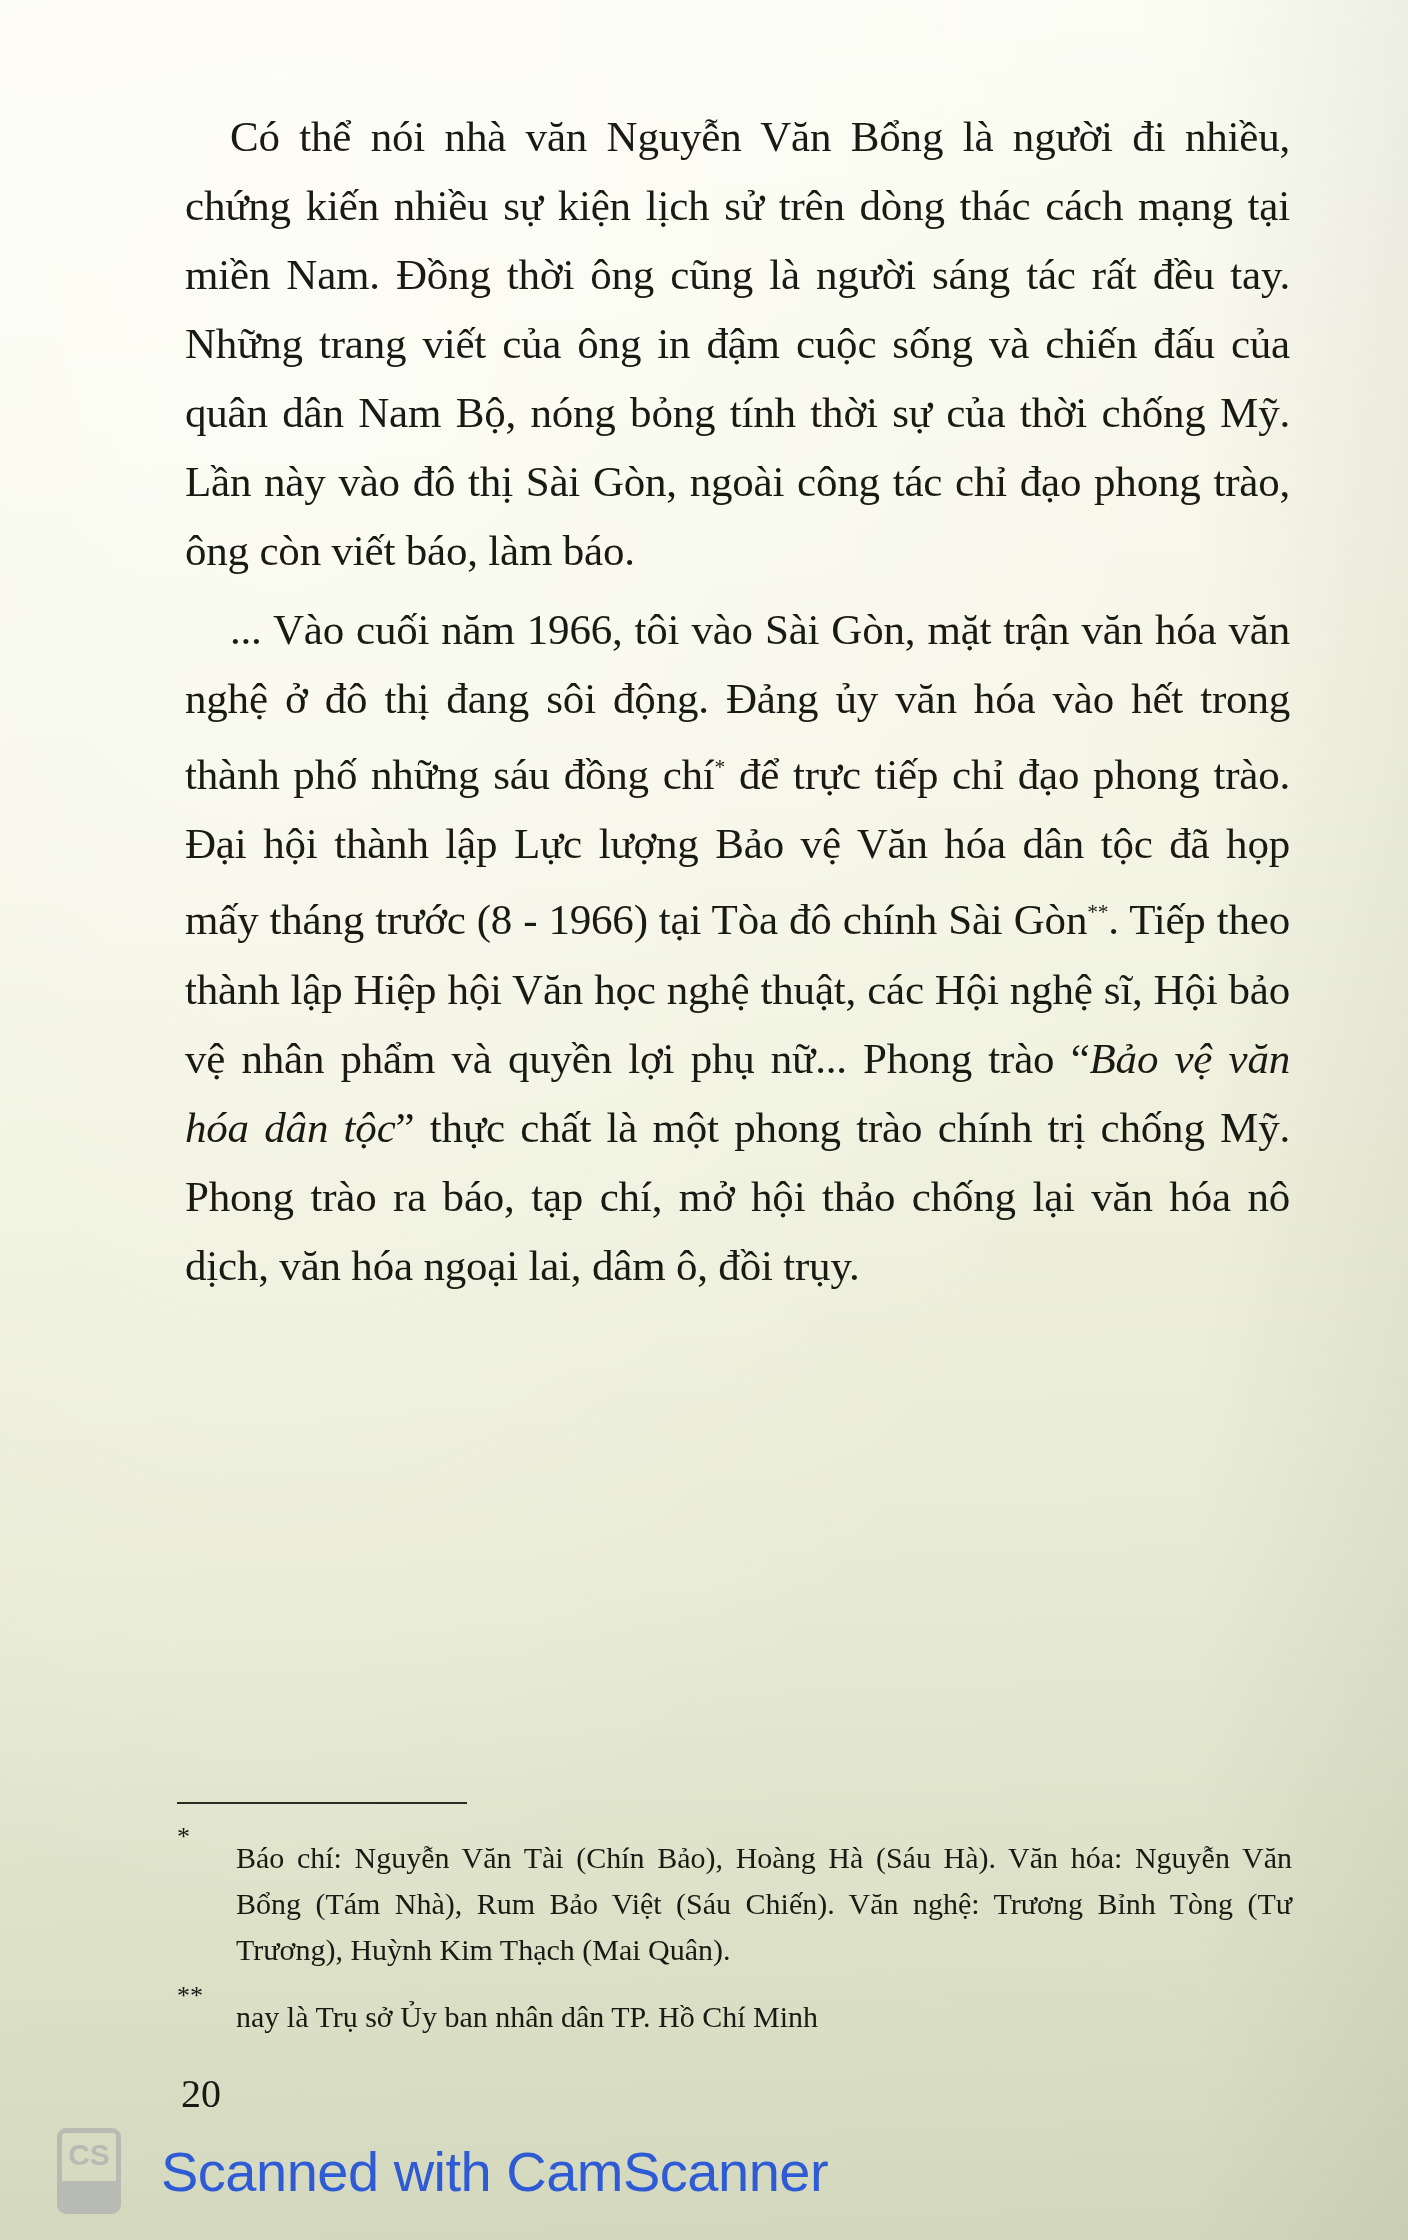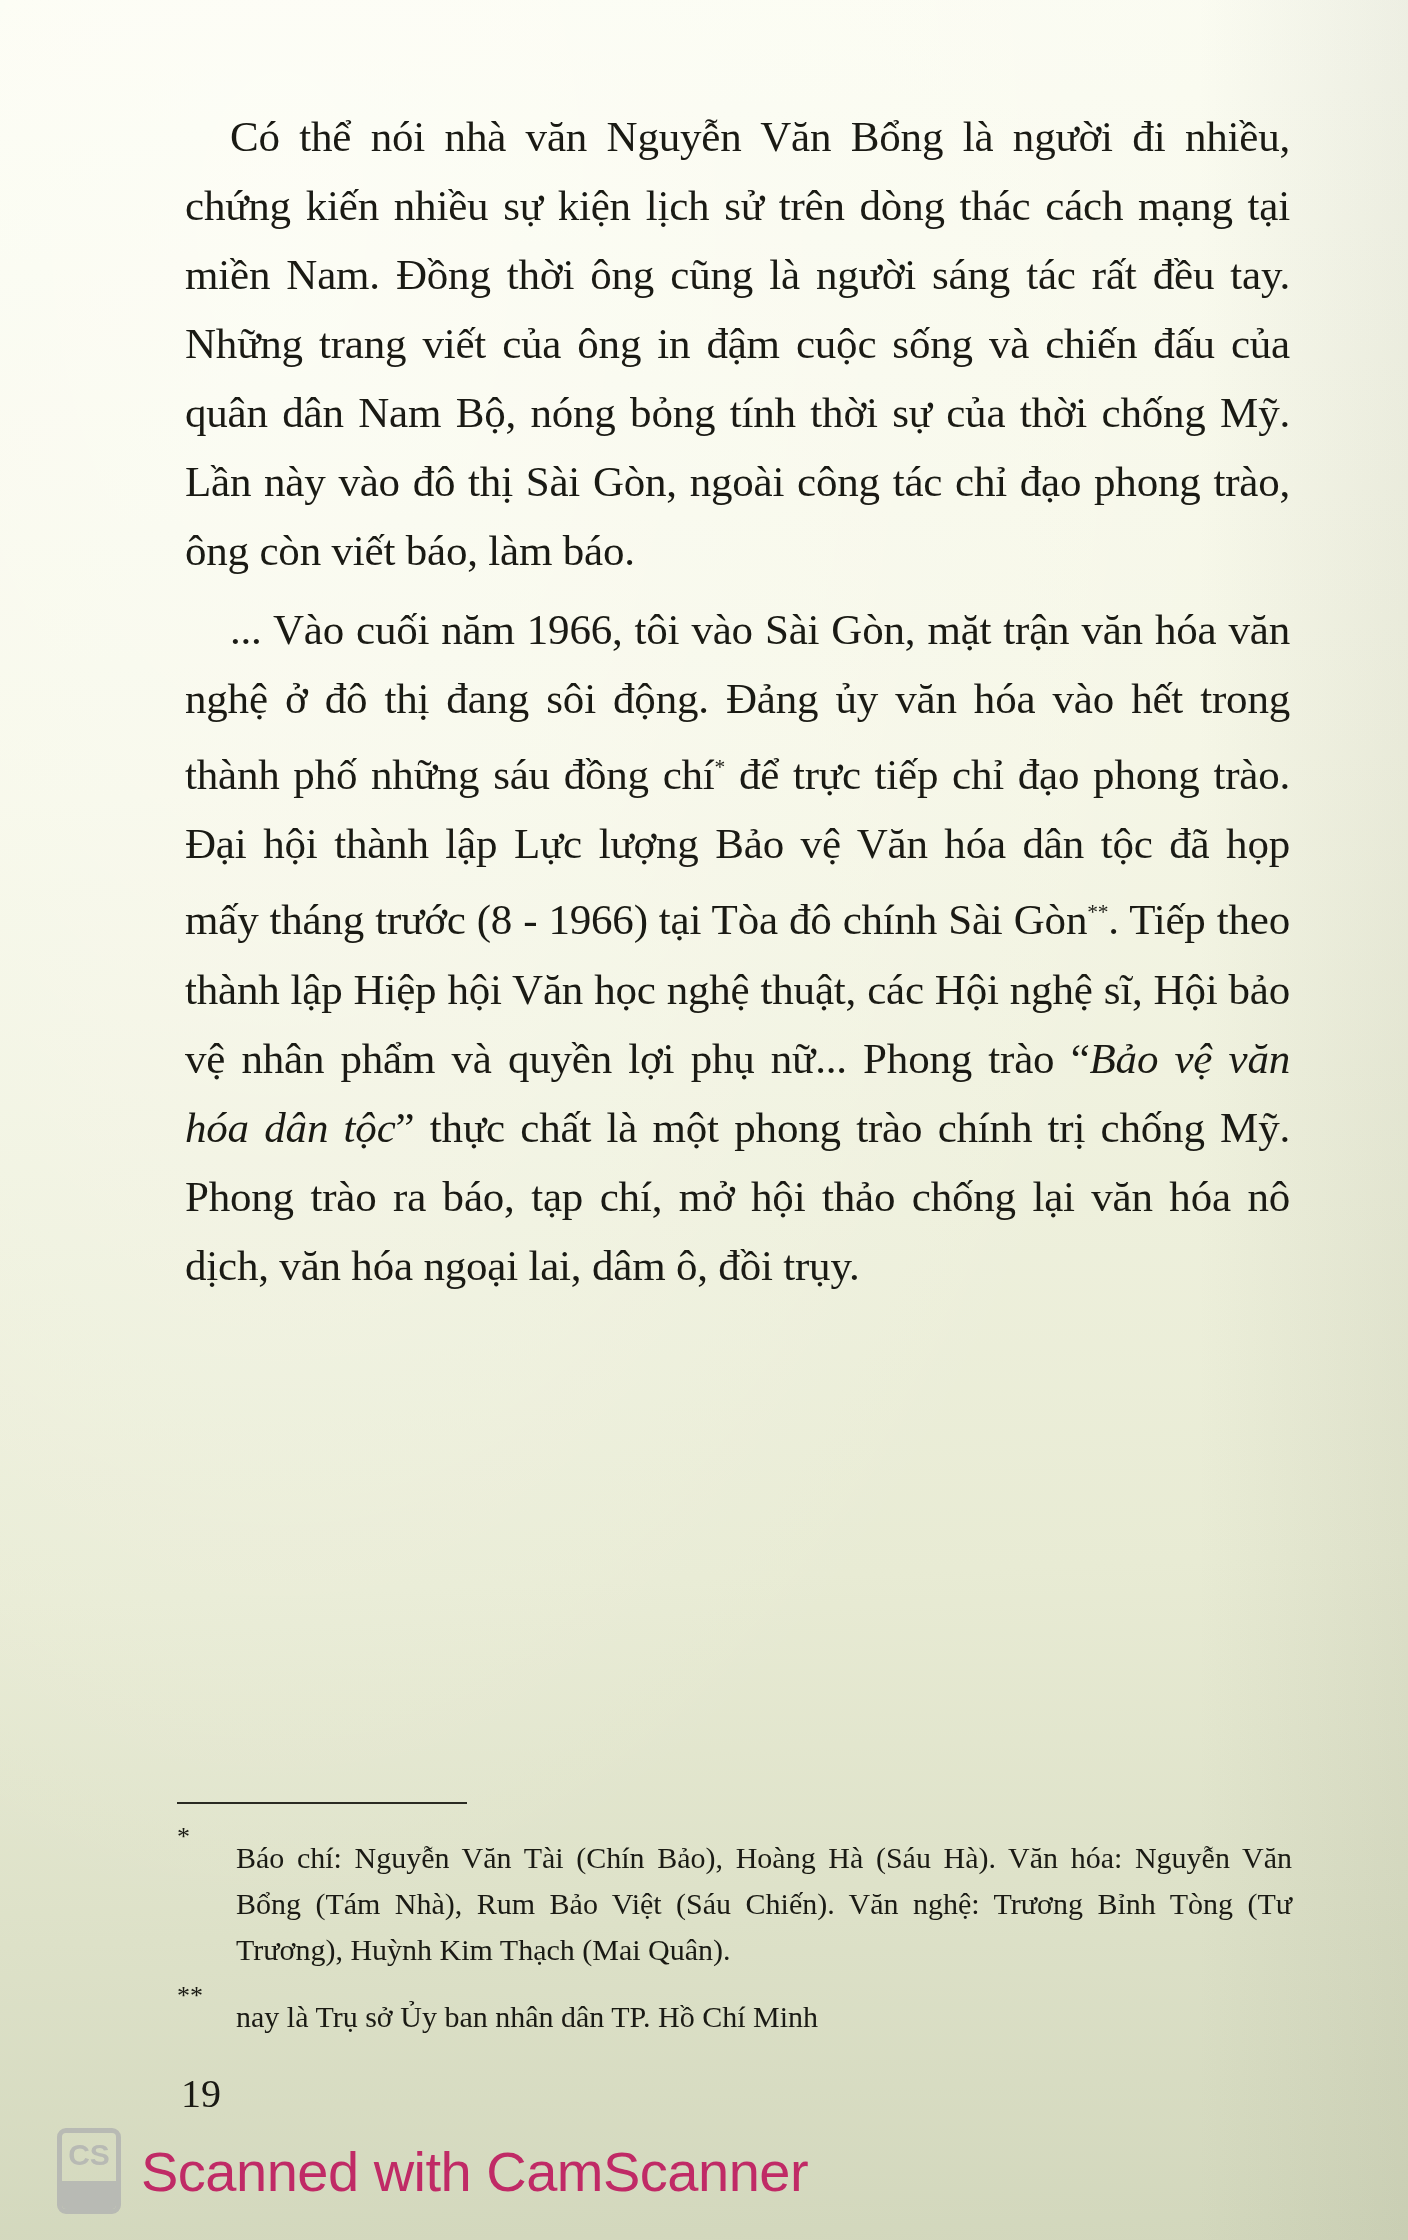--- a/index.html
+++ b/index.html
@@ -41,22 +41,22 @@
   .wm-icon {
     width:64px; height:86px; border:5px solid #b5b7b3; border-radius:9px; box-sizing:border-box;
     position:relative; display:flex; justify-content:center; align-items:flex-start;
     font-family:"Liberation Sans", sans-serif; font-weight:bold; font-size:30px; line-height:44px;
     color:#b5b7b3; overflow:hidden;
   }
   .wm-icon::after {
     content:""; position:absolute; left:0; right:0; bottom:0; height:28px; background:#b5b7b3;
   }
   .wm-text {
-    margin-left:20px; font-family:"Liberation Sans", sans-serif; font-size:56px; letter-spacing:-0.5px;
-    color:#be185d;
+    margin-left:40px; font-family:"Liberation Sans", sans-serif; font-size:56px; letter-spacing:-0.5px;
+    color:#1d4ed8;
   }
 </style>
 </head>
 <body>
 
 <div class="page-shade"></div>
 
 <div class="body-text">
   <p>Có thể nói nhà văn Nguyễn Văn Bổng là người đi nhiều, chứng kiến nhiều sự kiện lịch sử trên dòng thác cách mạng tại miền Nam. Đồng thời ông cũng là người sáng tác rất đều tay. Những trang viết của ông in đậm cuộc sống và chiến đấu của quân dân Nam Bộ, nóng bỏng tính thời sự của thời chống Mỹ. Lần này vào đô thị Sài Gòn, ngoài công tác chỉ đạo phong trào, ông còn viết báo, làm báo.</p>
   <p>... Vào cuối năm 1966, tôi vào Sài Gòn, mặt trận văn hóa văn nghệ ở đô thị đang sôi động. Đảng ủy văn hóa vào hết trong thành phố những sáu đồng chí<sup style="font-size: 0.5em;">*</sup> để trực tiếp chỉ đạo phong trào. Đại hội thành lập Lực lượng Bảo vệ Văn hóa dân tộc đã họp mấy tháng trước (8 - 1966) tại Tòa đô chính Sài Gòn<sup style="font-size: 0.5em;">**</sup>. Tiếp theo thành lập Hiệp hội Văn học nghệ thuật, các Hội nghệ sĩ, Hội bảo vệ nhân phẩm và quyền lợi phụ nữ... Phong trào “<span class="it">Bảo vệ văn hóa dân tộc</span>” thực chất là một phong trào chính trị chống Mỹ. Phong trào ra báo, tạp chí, mở hội thảo chống lại văn hóa nô dịch, văn hóa ngoại lai, dâm ô, đồi trụy.</p>
@@ -68,18 +68,18 @@
   <div class="fn">
     <span class="fn-mark">*</span>
     <span class="fn-text">Báo chí: Nguyễn Văn Tài (Chín Bảo), Hoàng Hà (Sáu Hà). Văn hóa: Nguyễn Văn Bổng (Tám Nhà), Rum Bảo Việt (Sáu Chiến). Văn nghệ: Trương Bỉnh Tòng (Tư Trương), Huỳnh Kim Thạch (Mai Quân).</span>
   </div>
   <div class="fn">
     <span class="fn-mark">**</span>
     <span class="fn-text">nay là Trụ sở Ủy ban nhân dân TP. Hồ Chí Minh</span>
   </div>
 </div>
 
-<div class="page-number">19</div>
+<div class="page-number">20</div>
 
 <div class="watermark">
   <div class="wm-icon">CS</div>
   <div class="wm-text">Scanned with CamScanner</div>
 </div>
 
 </body></html>

